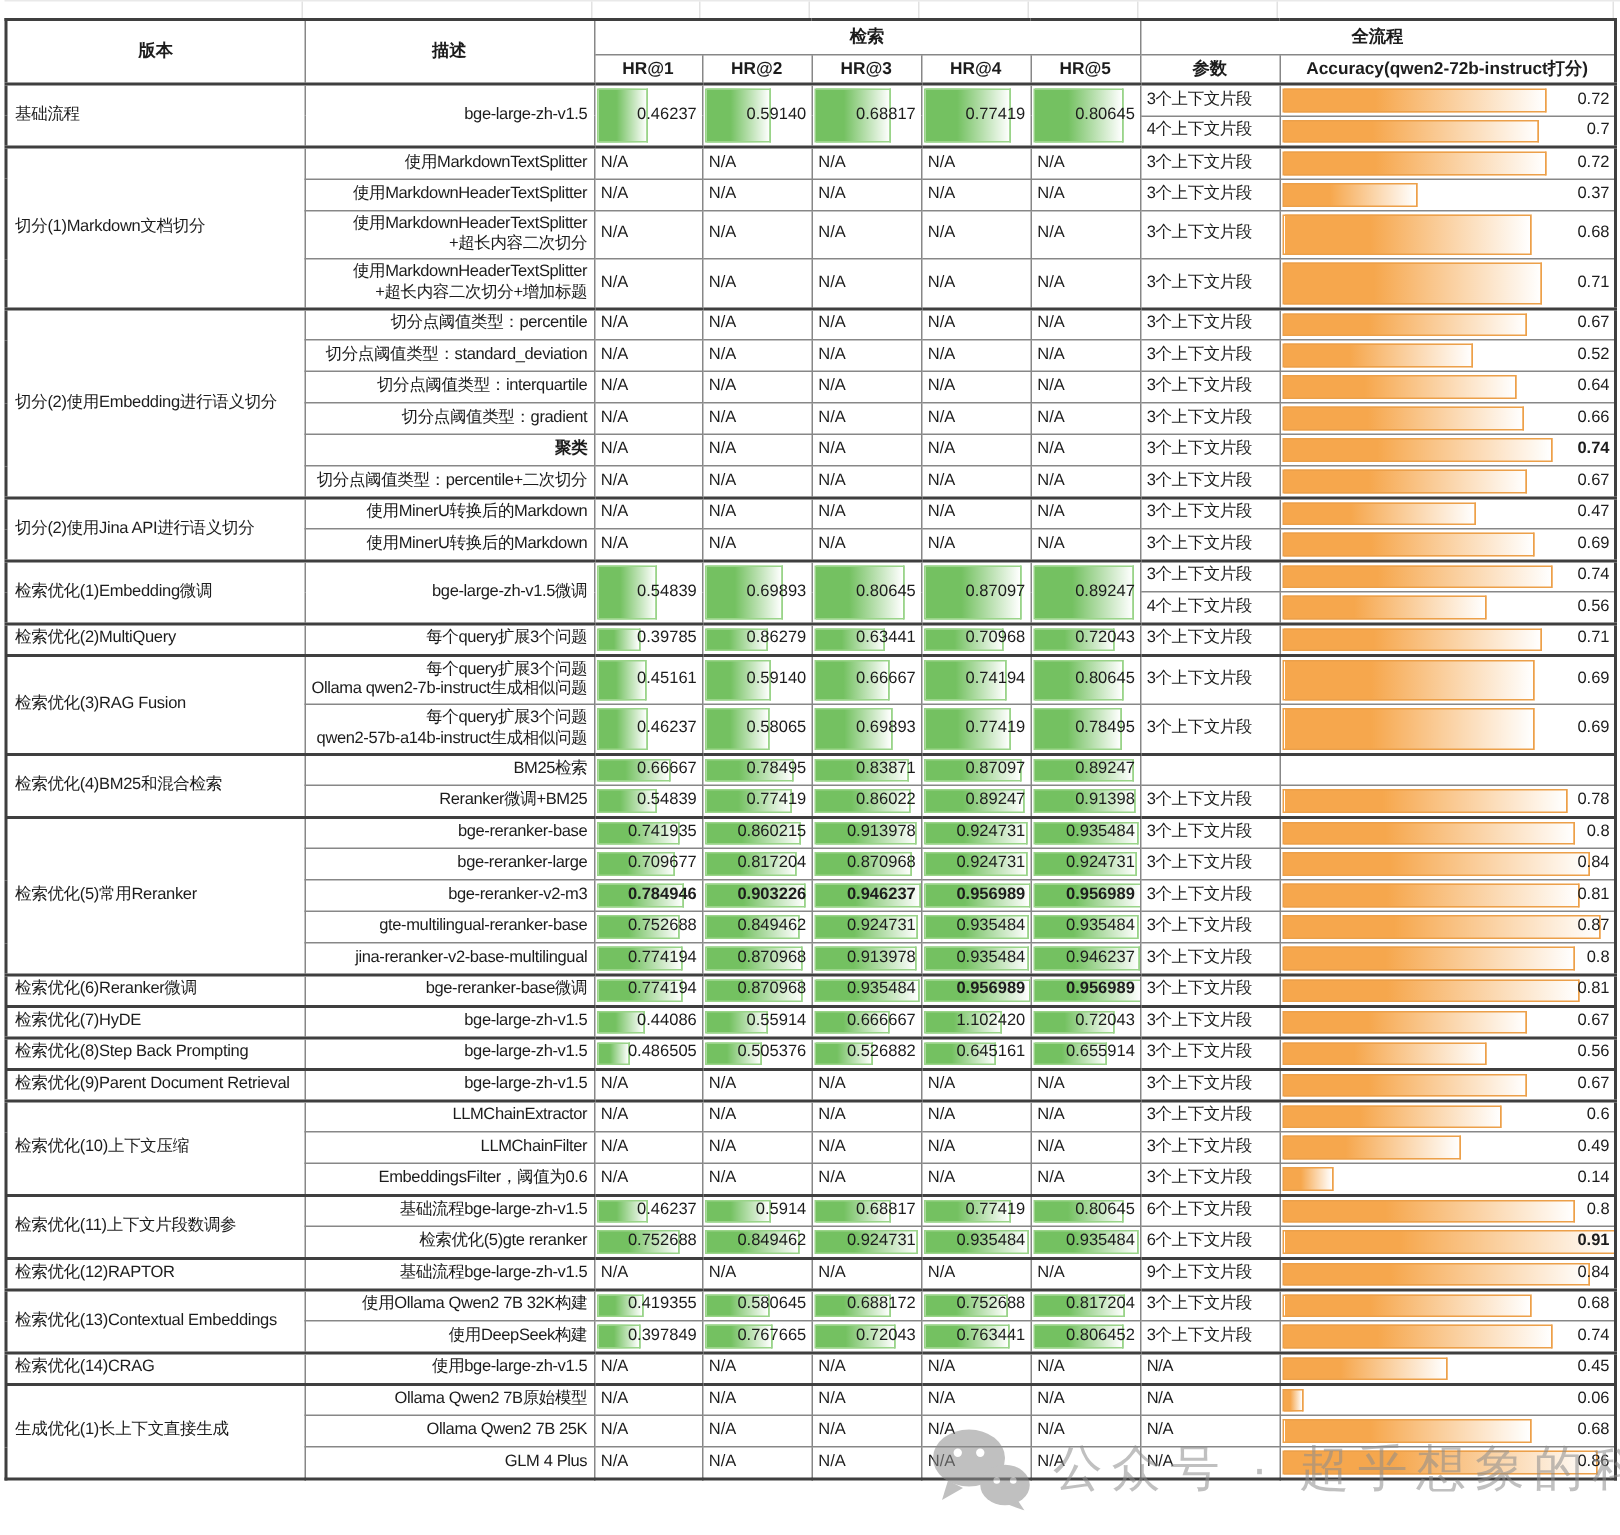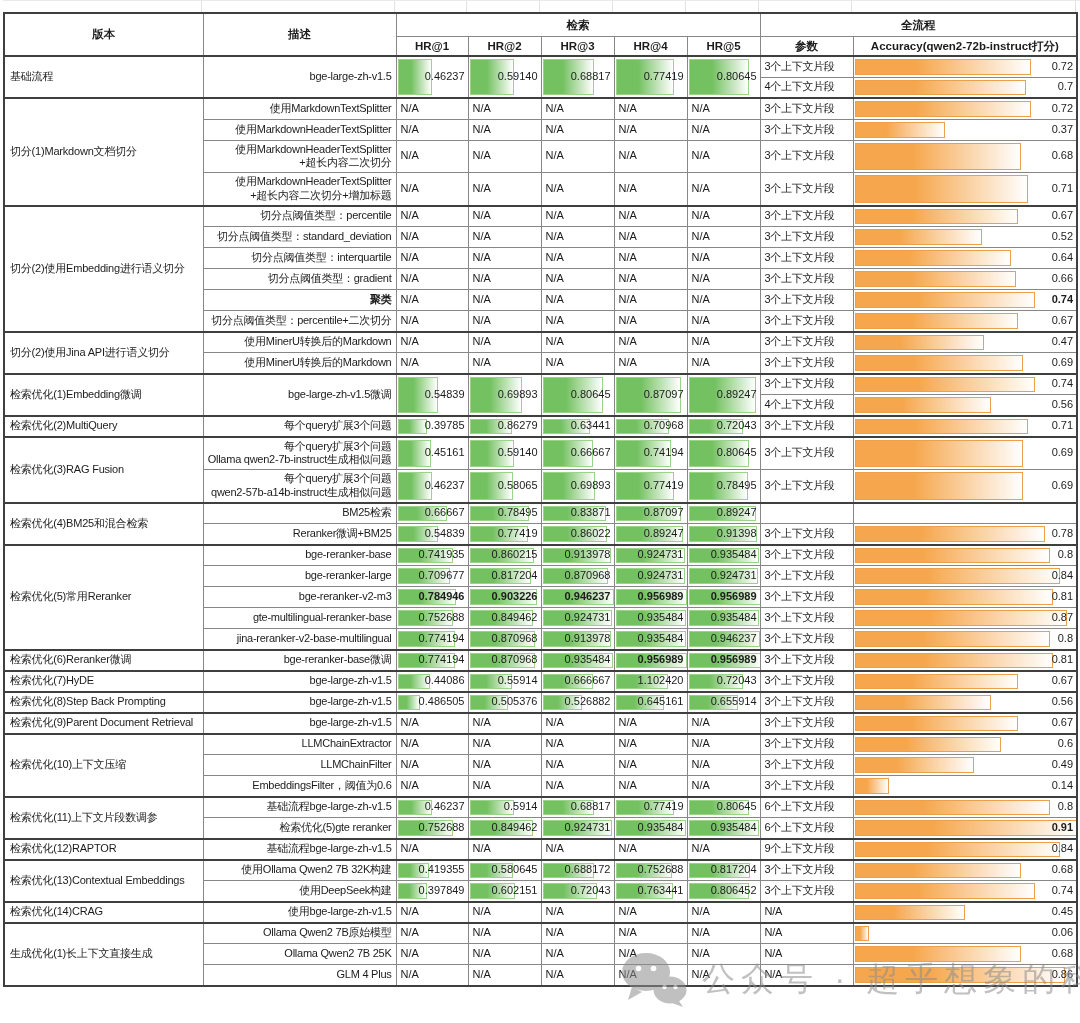--- a/index.html
+++ b/index.html
@@ -455,21 +455,21 @@
           <td class="hr-cell" rowspan="1"><div class="dbar" style="width: 60.6735%; background: linear-gradient(90deg, rgb(116, 193, 97) 0%, rgb(116, 193, 97) 38%, rgb(255, 255, 255) 100%); border-color: rgb(154, 212, 137);"></div><span class="val">0.580645</span></td>
           <td class="hr-cell" rowspan="1"><div class="dbar" style="width: 71.9093%; background: linear-gradient(90deg, rgb(116, 193, 97) 0%, rgb(116, 193, 97) 38%, rgb(255, 255, 255) 100%); border-color: rgb(154, 212, 137);"></div><span class="val">0.688172</span></td>
           <td class="hr-cell" rowspan="1"><div class="dbar" style="width: 78.6508%; background: linear-gradient(90deg, rgb(116, 193, 97) 0%, rgb(116, 193, 97) 38%, rgb(255, 255, 255) 100%); border-color: rgb(154, 212, 137);"></div><span class="val">0.752688</span></td>
           <td class="hr-cell" rowspan="1"><div class="dbar" style="width: 85.3923%; background: linear-gradient(90deg, rgb(116, 193, 97) 0%, rgb(116, 193, 97) 38%, rgb(255, 255, 255) 100%); border-color: rgb(154, 212, 137);"></div><span class="val">0.817204</span></td>
           <td class="params-cell">3个上下文片段</td>
           <td class="acc-cell"><div class="dbar" style="width: 74.7253%; background: linear-gradient(90deg, rgb(246, 167, 77) 0%, rgb(246, 167, 77) 35%, rgb(255, 255, 255) 100%); border-color: rgb(236, 160, 74);"></div><span class="val">0.68</span></td>
         </tr>
         <tr>
           <td class="desc-cell" rowspan="1">使用DeepSeek构建</td>
           <td class="hr-cell" rowspan="1"><div class="dbar" style="width: 41.5725%; background: linear-gradient(90deg, rgb(116, 193, 97) 0%, rgb(116, 193, 97) 38%, rgb(255, 255, 255) 100%); border-color: rgb(154, 212, 137);"></div><span class="val">0.397849</span></td>
-          <td class="hr-cell" rowspan="1"><div class="dbar" style="width: 62.9207%; background: linear-gradient(90deg, rgb(116, 193, 97) 0%, rgb(116, 193, 97) 38%, rgb(255, 255, 255) 100%); border-color: rgb(154, 212, 137);"></div><span class="val">0.602151</span></td>
+          <td class="hr-cell" rowspan="1"><div class="dbar" style="width: 62.9207%; background: linear-gradient(90deg, rgb(116, 193, 97) 0%, rgb(116, 193, 97) 38%, rgb(255, 255, 255) 100%); border-color: rgb(154, 212, 137);"></div><span class="val">0.767665</span></td>
           <td class="hr-cell" rowspan="1"><div class="dbar" style="width: 75.28%; background: linear-gradient(90deg, rgb(116, 193, 97) 0%, rgb(116, 193, 97) 38%, rgb(255, 255, 255) 100%); border-color: rgb(154, 212, 137);"></div><span class="val">0.72043</span></td>
           <td class="hr-cell" rowspan="1"><div class="dbar" style="width: 79.7744%; background: linear-gradient(90deg, rgb(116, 193, 97) 0%, rgb(116, 193, 97) 38%, rgb(255, 255, 255) 100%); border-color: rgb(154, 212, 137);"></div><span class="val">0.763441</span></td>
           <td class="hr-cell" rowspan="1"><div class="dbar" style="width: 84.2688%; background: linear-gradient(90deg, rgb(116, 193, 97) 0%, rgb(116, 193, 97) 38%, rgb(255, 255, 255) 100%); border-color: rgb(154, 212, 137);"></div><span class="val">0.806452</span></td>
           <td class="params-cell">3个上下文片段</td>
           <td class="acc-cell"><div class="dbar" style="width: 81.3187%; background: linear-gradient(90deg, rgb(246, 167, 77) 0%, rgb(246, 167, 77) 35%, rgb(255, 255, 255) 100%); border-color: rgb(236, 160, 74);"></div><span class="val">0.74</span></td>
         </tr>
         <tr class="group-start">
           <td class="version-cell" rowspan="1">检索优化(14)CRAG</td>
           <td class="desc-cell" rowspan="1">使用bge-large-zh-v1.5</td>
           <td class="na-cell" rowspan="1">N/A</td>

